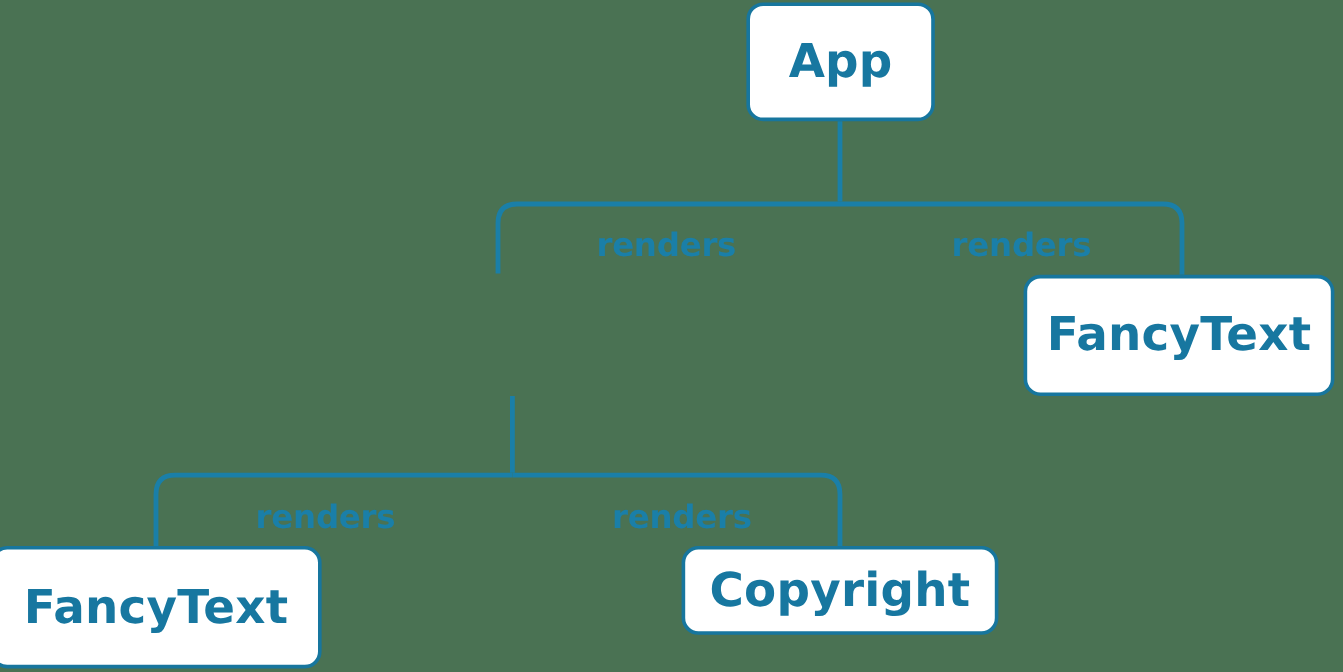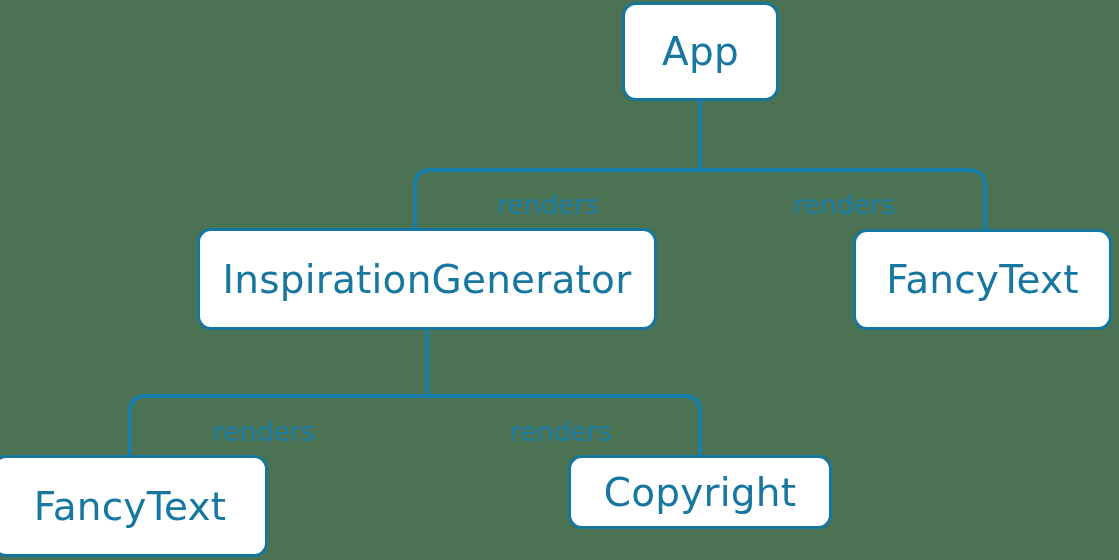--- a/index.html
+++ b/index.html
@@ -10,20 +10,21 @@
     width: 1119px;
     height: 560px;
     background: #4a7253;
     font-family: "DejaVu Sans", "Liberation Sans", sans-serif;
     overflow: hidden;
   }
   #diagram {
     position: relative;
     width: 1119px;
     height: 560px;
+    font-weight: bold;
   }
   #wires {
     position: absolute;
     left: 0;
     top: 0;
     width: 1119px;
     height: 560px;
     pointer-events: none;
   }
   .node {
@@ -84,23 +85,20 @@
       <path d="M427,396 L146,396 Q130,396 130,412 L130,455"></path>
 
       <path d="M427,396 L684,396 Q700,396 700,412 L700,455"></path>
     </g>
   </svg>
 
   <div class="node" id="node-app">
     <span class="node-label">App</span>
   </div>
 
-  <div class="node" id="node-inspgen">
-    <span class="node-label">InspirationGenerator</span>
-  </div>
 
   <div class="node" id="node-fancy-r">
     <span class="node-label">FancyText</span>
   </div>
 
   <div class="node" id="node-fancy-b">
     <span class="node-label">FancyText</span>
   </div>
 
   <div class="node" id="node-copyright">

